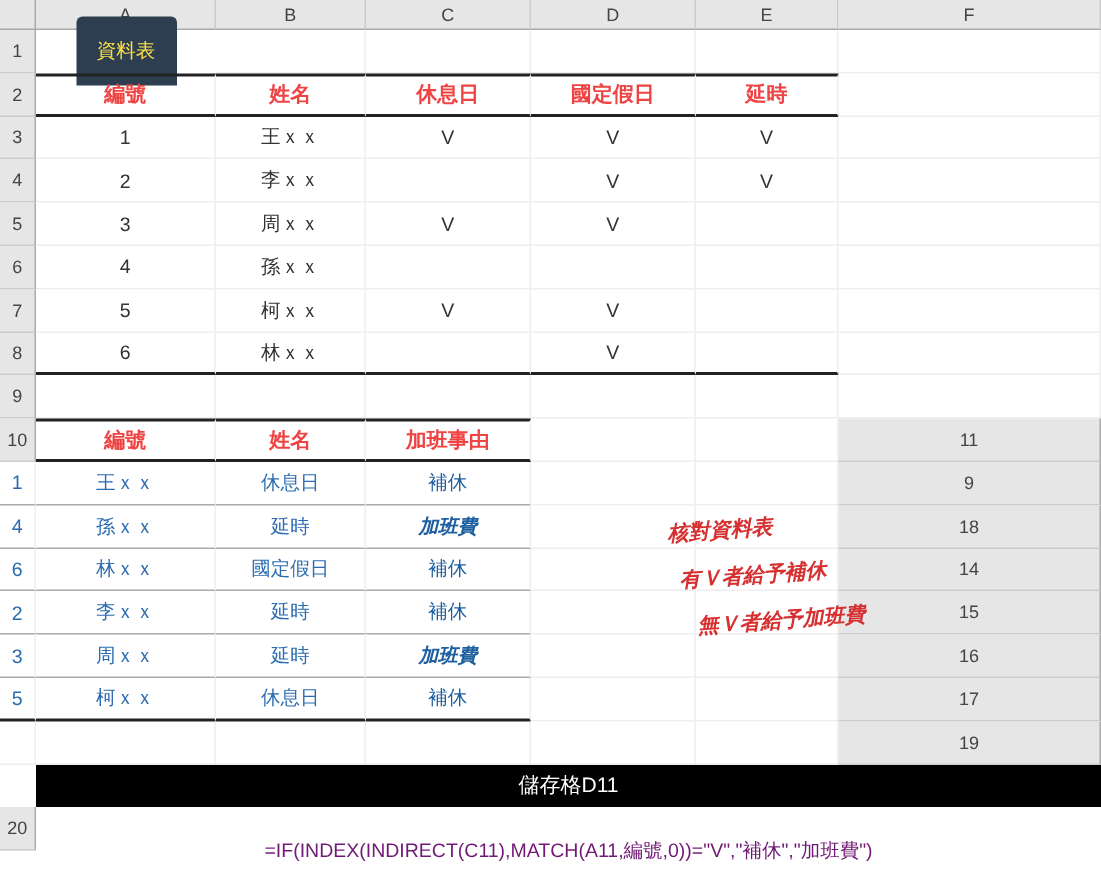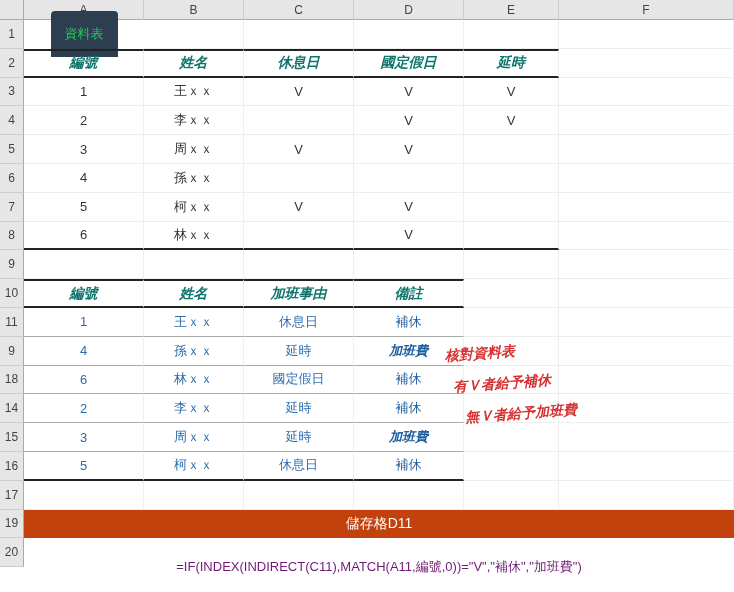--- a/index.html
+++ b/index.html
@@ -4,30 +4,30 @@
 <style>
 * { margin: 0; padding: 0; box-sizing: border-box; }
 body { font-family: "Microsoft JhengHei", Arial, sans-serif; background: #fff; overflow: hidden; }
 .sheet { position: relative; width: 734px; height: 592px; background: #fff; }
 .grid { display: grid; grid-template-columns: 24px 120px 100px 110px 110px 95px 175px; grid-template-rows: 20px repeat(19, 28.8px); }
 .colhdr { background: #e6e6e6; border-right: 1px solid #ccc; border-bottom: 1px solid #aaa; display: flex; align-items: center; justify-content: center; font-size: 12px; color: #444; }
 .rowhdr { background: #e6e6e6; border-right: 1px solid #aaa; border-bottom: 1px solid #ccc; display: flex; align-items: center; justify-content: center; font-size: 12px; color: #444; }
 .corner { background: #e6e6e6; border-right: 1px solid #aaa; border-bottom: 1px solid #aaa; }
 .cell { border-right: 1px solid #eee; border-bottom: 1px solid #eee; display: flex; align-items: center; justify-content: center; font-size: 13px; color: #333; }
 .cell.nb { border: none; }
-.tab-label { background: #2c3e50; color: #22c55e; font-size: 13px; padding: 14px 14px; border-radius: 4px 4px 0 0; }
-.th { font-weight: bold; font-size: 14px; color: #0f766e; font-style: italic; }
+.tab-label { background: #2c3e50; color: #fde047; font-size: 13px; padding: 14px 14px; border-radius: 4px 4px 0 0; }
+.th { font-weight: bold; font-size: 14px; color: #ef4444; }
 .bt { border-top: 2px solid #222 !important; }
 .bb { border-bottom: 2px solid #222 !important; }
 .black { color: #333; }
 .blue { color: #2b6cb0; }
 .blueb { color: #1e5fa0; font-weight: 500; }
 .err { font-weight: bold; font-style: italic; font-family: Georgia, serif; }
 .anno { position: absolute; color: #d63031; font-weight: bold; font-size: 14px; font-style: italic; white-space: nowrap; }
-.formula-title { background: #c2410c; color: #fff; font-size: 14px; display: flex; align-items: center; justify-content: center; grid-column: 2 / 8; }
+.formula-title { background: #000000; color: #fff; font-size: 14px; display: flex; align-items: center; justify-content: center; grid-column: 2 / 8; }
 .formula-text { color: #701a75; font-size: 13px; display: flex; align-items: center; justify-content: center; grid-column: 2 / 8; background: #f8f8f8; margin-top: 29px; }
 .thin-bottom { border-bottom: 1px solid #aaa !important; }
 </style>
 </head>
 <body>
 
 <div class="sheet">
   <div class="grid">
 
     <div class="corner"></div>
@@ -109,21 +109,20 @@
     <div class="cell"></div>
     <div class="cell"></div>
     <div class="cell"></div>
     <div class="cell"></div>
     <div class="cell"></div>
 
     <div class="rowhdr">10</div>
     <div class="cell th bt bb">編號</div>
     <div class="cell th bt bb">姓名</div>
     <div class="cell th bt bb">加班事由</div>
-    <div class="cell th bt bb">備註</div>
     <div class="cell"></div>
     <div class="cell"></div>
 
     <div class="rowhdr">11</div>
     <div class="cell blue thin-bottom">1</div>
     <div class="cell blue thin-bottom">王ｘｘ</div>
     <div class="cell blue thin-bottom">休息日</div>
     <div class="cell blueb thin-bottom">補休</div>
     <div class="cell"></div>
     <div class="cell"></div>

